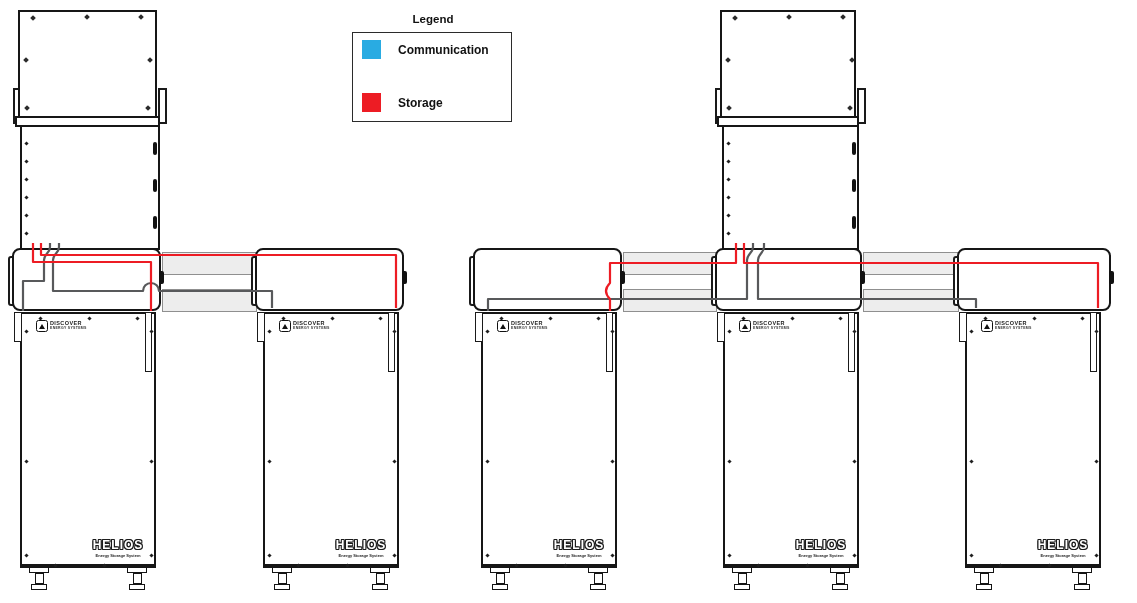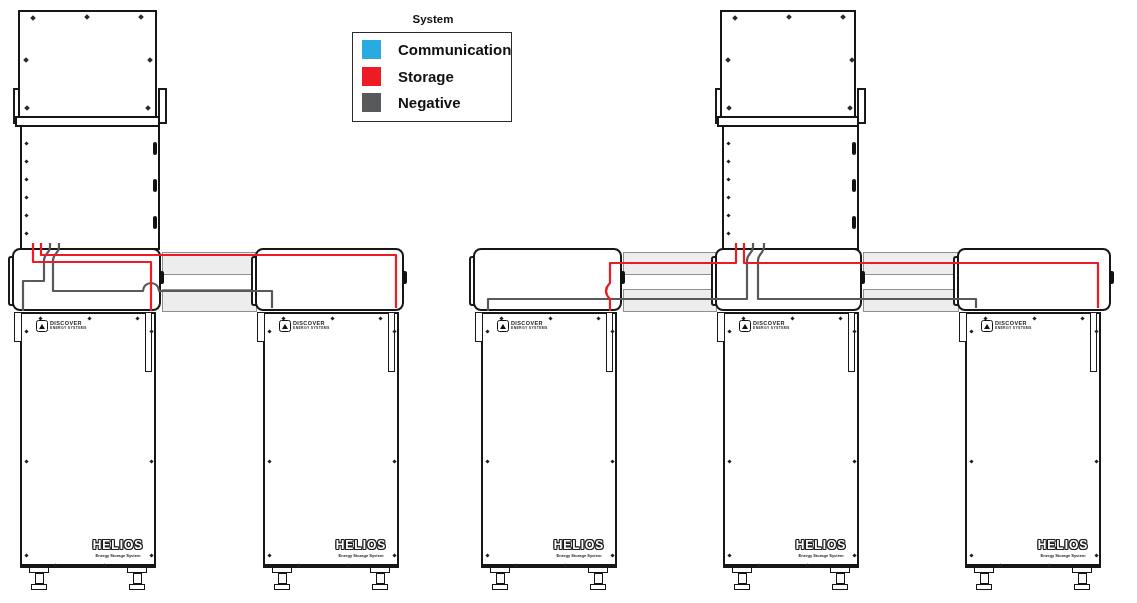--- a/index.html
+++ b/index.html
@@ -36,45 +36,41 @@
   .helios-tag{font-size:4px;font-weight:700;color:#222;margin-top:1px;}
   
   .ft{position:absolute;background:#fff;border:1.5px solid #141414;z-index:2;}
   
   .legend{position:absolute;left:352px;top:13px;width:162px;z-index:8;}
   .legend-title{text-align:center;font-size:11.5px;font-weight:800;color:#111;margin-bottom:7px;}
   .legend-box{width:160px;height:90px;border:1.5px solid #2b2b2b;background:#fff;
     display:flex;flex-direction:column;justify-content:space-between;padding:7px 0 9px 9px;box-sizing:border-box;}
   .legend-row{display:flex;align-items:center;}
   .sw{width:19px;height:19px;margin-right:17px;flex:0 0 auto;}
-  .legend-label{font-size:15px;font-weight:600;color:#111;}
+  .legend-label{font-size:12px;font-weight:600;color:#111;}
   
   #wires{position:absolute;left:0;top:0;z-index:7;pointer-events:none;}
   .wire-neg{stroke:var(--neg);stroke-width:2.2;fill:none;stroke-linejoin:round;}
   .wire-pos{stroke:var(--pos);stroke-width:2.2;fill:none;stroke-linejoin:round;}
 </style>
 </head>
 <body>
 
 <div id="stage">
 
   <div class="legend">
-    <div class="legend-title">System</div>
+    <div class="legend-title">Legend</div>
     <div class="legend-box">
       <div class="legend-row">
         <span class="sw" style="background: rgb(41, 171, 226);"></span>
         <span class="legend-label">Communication</span>
       </div>
       <div class="legend-row">
         <span class="sw" style="background: rgb(237, 28, 36);"></span>
         <span class="legend-label">Storage</span>
-      </div>
-      <div class="legend-row">
-        <span class="sw" style="background: rgb(88, 89, 91);"></span>
-        <span class="legend-label">Negative</span>
       </div>
     </div>
   </div>
 
   <svg id="wires" width="1137" height="603" viewBox="0 0 1137 603">
 
     <path class="wire-neg" d="M50,243 v4 c0,6 -6,7 -6,13 V281 H23 V311"></path>
     <path class="wire-neg" d="M59,243 v4 c0,6 -6,7 -6,13 V291 H143 a8,8 0 0 1 16,0 H272 V308"></path>
     <path class="wire-neg" d="M753,243 v4 c0,6 -6,7 -6,13 V299 H488 V311"></path>
     <path class="wire-neg" d="M764,243 v4 c0,6 -6,7 -6,13 V299 H976 V308"></path>

